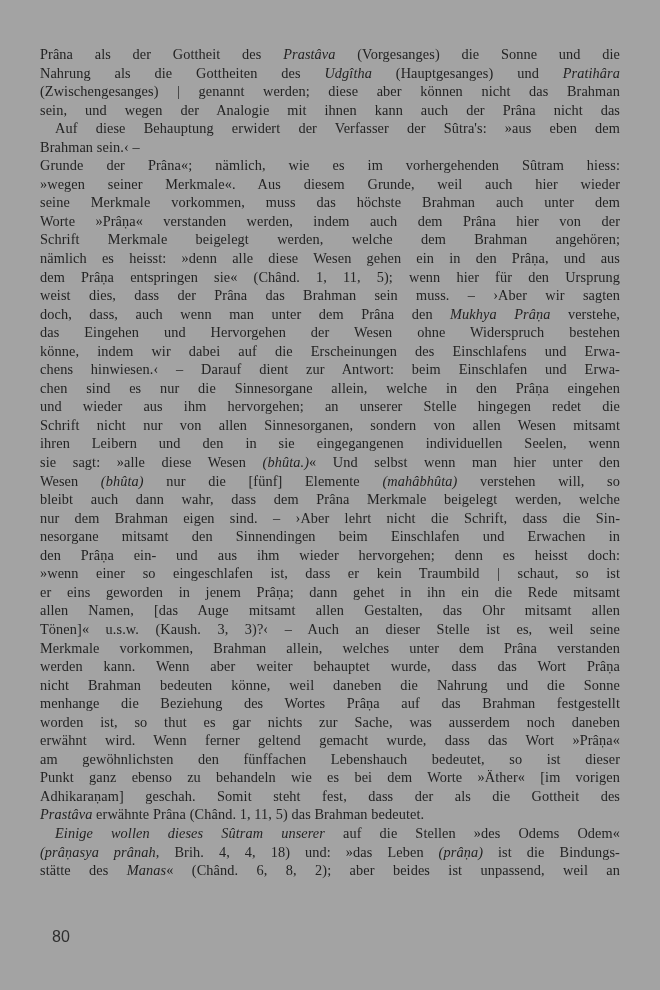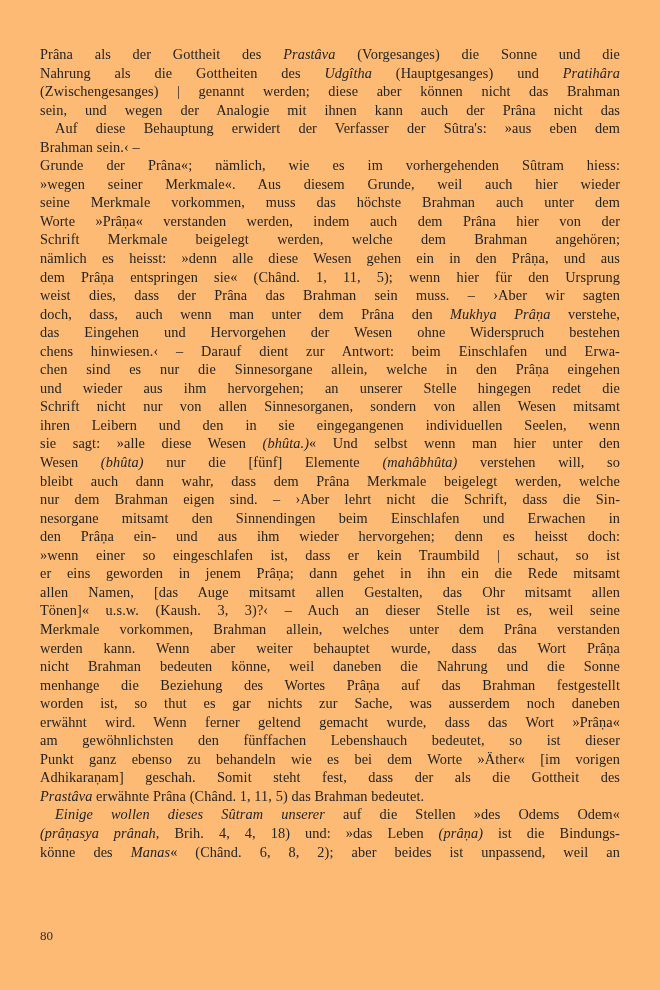--- a/index.html
+++ b/index.html
@@ -36,48 +36,49 @@
     text-align-last: left;
   }
   .line.ind {
     text-indent: 15px;
   }
   .it {
     font-style: italic;
   }
   .pagenum {
     position: absolute;
-    left: 40px;
+    left: 52px;
     top: 928px;
-    font-size: 13px;
+    font-size: 16px;
     color: #2e2e2e;
-    font-family: Liberation Serif, serif;
+    font-family: Liberation Sans, sans-serif;
   }
 </style>
 </head>
 <body style="background: rgb(255, 255, 255);">
 
-<div class="page" style="background: #fdba74;">
+<div class="page" style="background: #a3a3a3;">
   <div class="text-block">
       <div class="line"><span>Prâna als der Gottheit des </span><span class="it">Prastâva</span><span> (Vorgesanges) die Sonne und die</span></div>
       <div class="line"><span>Nahrung als die Gottheiten des </span><span class="it">Udgîtha</span><span> (Hauptgesanges) und </span><span class="it">Pratihâra</span></div>
       <div class="line"><span>(Zwischengesanges) | genannt werden; diese aber können nicht das Brahman</span></div>
       <div class="line"><span>sein, und wegen der Analogie mit ihnen kann auch der Prâna nicht das</span></div>
       <div class="line ind"><span>Auf diese Behauptung erwidert der Verfasser der Sûtra's: »aus eben dem</span></div>
       <div class="line nj"><span>Brahman sein.‹ –</span></div>
       <div class="line"><span>Grunde der Prâna«; nämlich, wie es im vorhergehenden Sûtram hiess:</span></div>
       <div class="line"><span>»wegen seiner Merkmale«. Aus diesem Grunde, weil auch hier wieder</span></div>
       <div class="line"><span>seine Merkmale vorkommen, muss das höchste Brahman auch unter dem</span></div>
       <div class="line"><span>Worte »Prâṇa« verstanden werden, indem auch dem Prâna hier von der</span></div>
       <div class="line"><span>Schrift Merkmale beigelegt werden, welche dem Brahman angehören;</span></div>
       <div class="line"><span>nämlich es heisst: »denn alle diese Wesen gehen ein in den Prâṇa, und aus</span></div>
       <div class="line"><span>dem Prâṇa entspringen sie« (Chând. 1, 11, 5); wenn hier für den Ursprung</span></div>
       <div class="line"><span>weist dies, dass der Prâna das Brahman sein muss. – ›Aber wir sagten</span></div>
       <div class="line"><span>doch, dass, auch wenn man unter dem Prâna den </span><span class="it">Mukhya Prâṇa</span><span> verstehe,</span></div>
       <div class="line"><span>das Eingehen und Hervorgehen der Wesen ohne Widerspruch bestehen</span></div>
+      <div class="line"><span>könne, indem wir dabei auf die Erscheinungen des Einschlafens und Erwa-</span></div>
       <div class="line"><span>chens hinwiesen.‹ – Darauf dient zur Antwort: beim Einschlafen und Erwa-</span></div>
       <div class="line"><span>chen sind es nur die Sinnesorgane allein, welche in den Prâṇa eingehen</span></div>
       <div class="line"><span>und wieder aus ihm hervorgehen; an unserer Stelle hingegen redet die</span></div>
       <div class="line"><span>Schrift nicht nur von allen Sinnesorganen, sondern von allen Wesen mitsamt</span></div>
       <div class="line"><span>ihren Leibern und den in sie eingegangenen individuellen Seelen, wenn</span></div>
       <div class="line"><span>sie sagt: »alle diese Wesen </span><span class="it">(bhûta.)</span><span>« Und selbst wenn man hier unter den</span></div>
       <div class="line"><span>Wesen </span><span class="it">(bhûta)</span><span> nur die [fünf] Elemente </span><span class="it">(mahâbhûta)</span><span> verstehen will, so</span></div>
       <div class="line"><span>bleibt auch dann wahr, dass dem Prâna Merkmale beigelegt werden, welche</span></div>
       <div class="line"><span>nur dem Brahman eigen sind. – ›Aber lehrt nicht die Schrift, dass die Sin-</span></div>
       <div class="line"><span>nesorgane mitsamt den Sinnendingen beim Einschlafen und Erwachen in</span></div>
@@ -91,16 +92,16 @@
       <div class="line"><span>nicht Brahman bedeuten könne, weil daneben die Nahrung und die Sonne</span></div>
       <div class="line"><span>menhange die Beziehung des Wortes Prâṇa auf das Brahman festgestellt</span></div>
       <div class="line"><span>worden ist, so thut es gar nichts zur Sache, was ausserdem noch daneben</span></div>
       <div class="line"><span>erwähnt wird. Wenn ferner geltend gemacht wurde, dass das Wort »Prâṇa«</span></div>
       <div class="line"><span>am gewöhnlichsten den fünffachen Lebenshauch bedeutet, so ist dieser</span></div>
       <div class="line"><span>Punkt ganz ebenso zu behandeln wie es bei dem Worte »Äther« [im vorigen</span></div>
       <div class="line"><span>Adhikaraṇam] geschah. Somit steht fest, dass der als die Gottheit des</span></div>
       <div class="line nj"><span class="it">Prastâva</span><span> erwähnte Prâna (Chând. 1, 11, 5) das Brahman bedeutet.</span></div>
       <div class="line ind"><span class="it">Einige wollen dieses Sûtram unserer</span><span> auf die Stellen »des Odems Odem«</span></div>
       <div class="line"><span class="it">(prâṇasya prânah,</span><span> Brih. 4, 4, 18) und: »das Leben </span><span class="it">(prâṇa)</span><span> ist die Bindungs-</span></div>
-      <div class="line"><span>könne des </span><span class="it">Manas</span><span>« (Chând. 6, 8, 2); aber beides ist unpassend, weil an</span></div>
+      <div class="line"><span>stätte des </span><span class="it">Manas</span><span>« (Chând. 6, 8, 2); aber beides ist unpassend, weil an</span></div>
     </div>
   <div class="pagenum">80</div>
 </div>
 
 </body></html>

